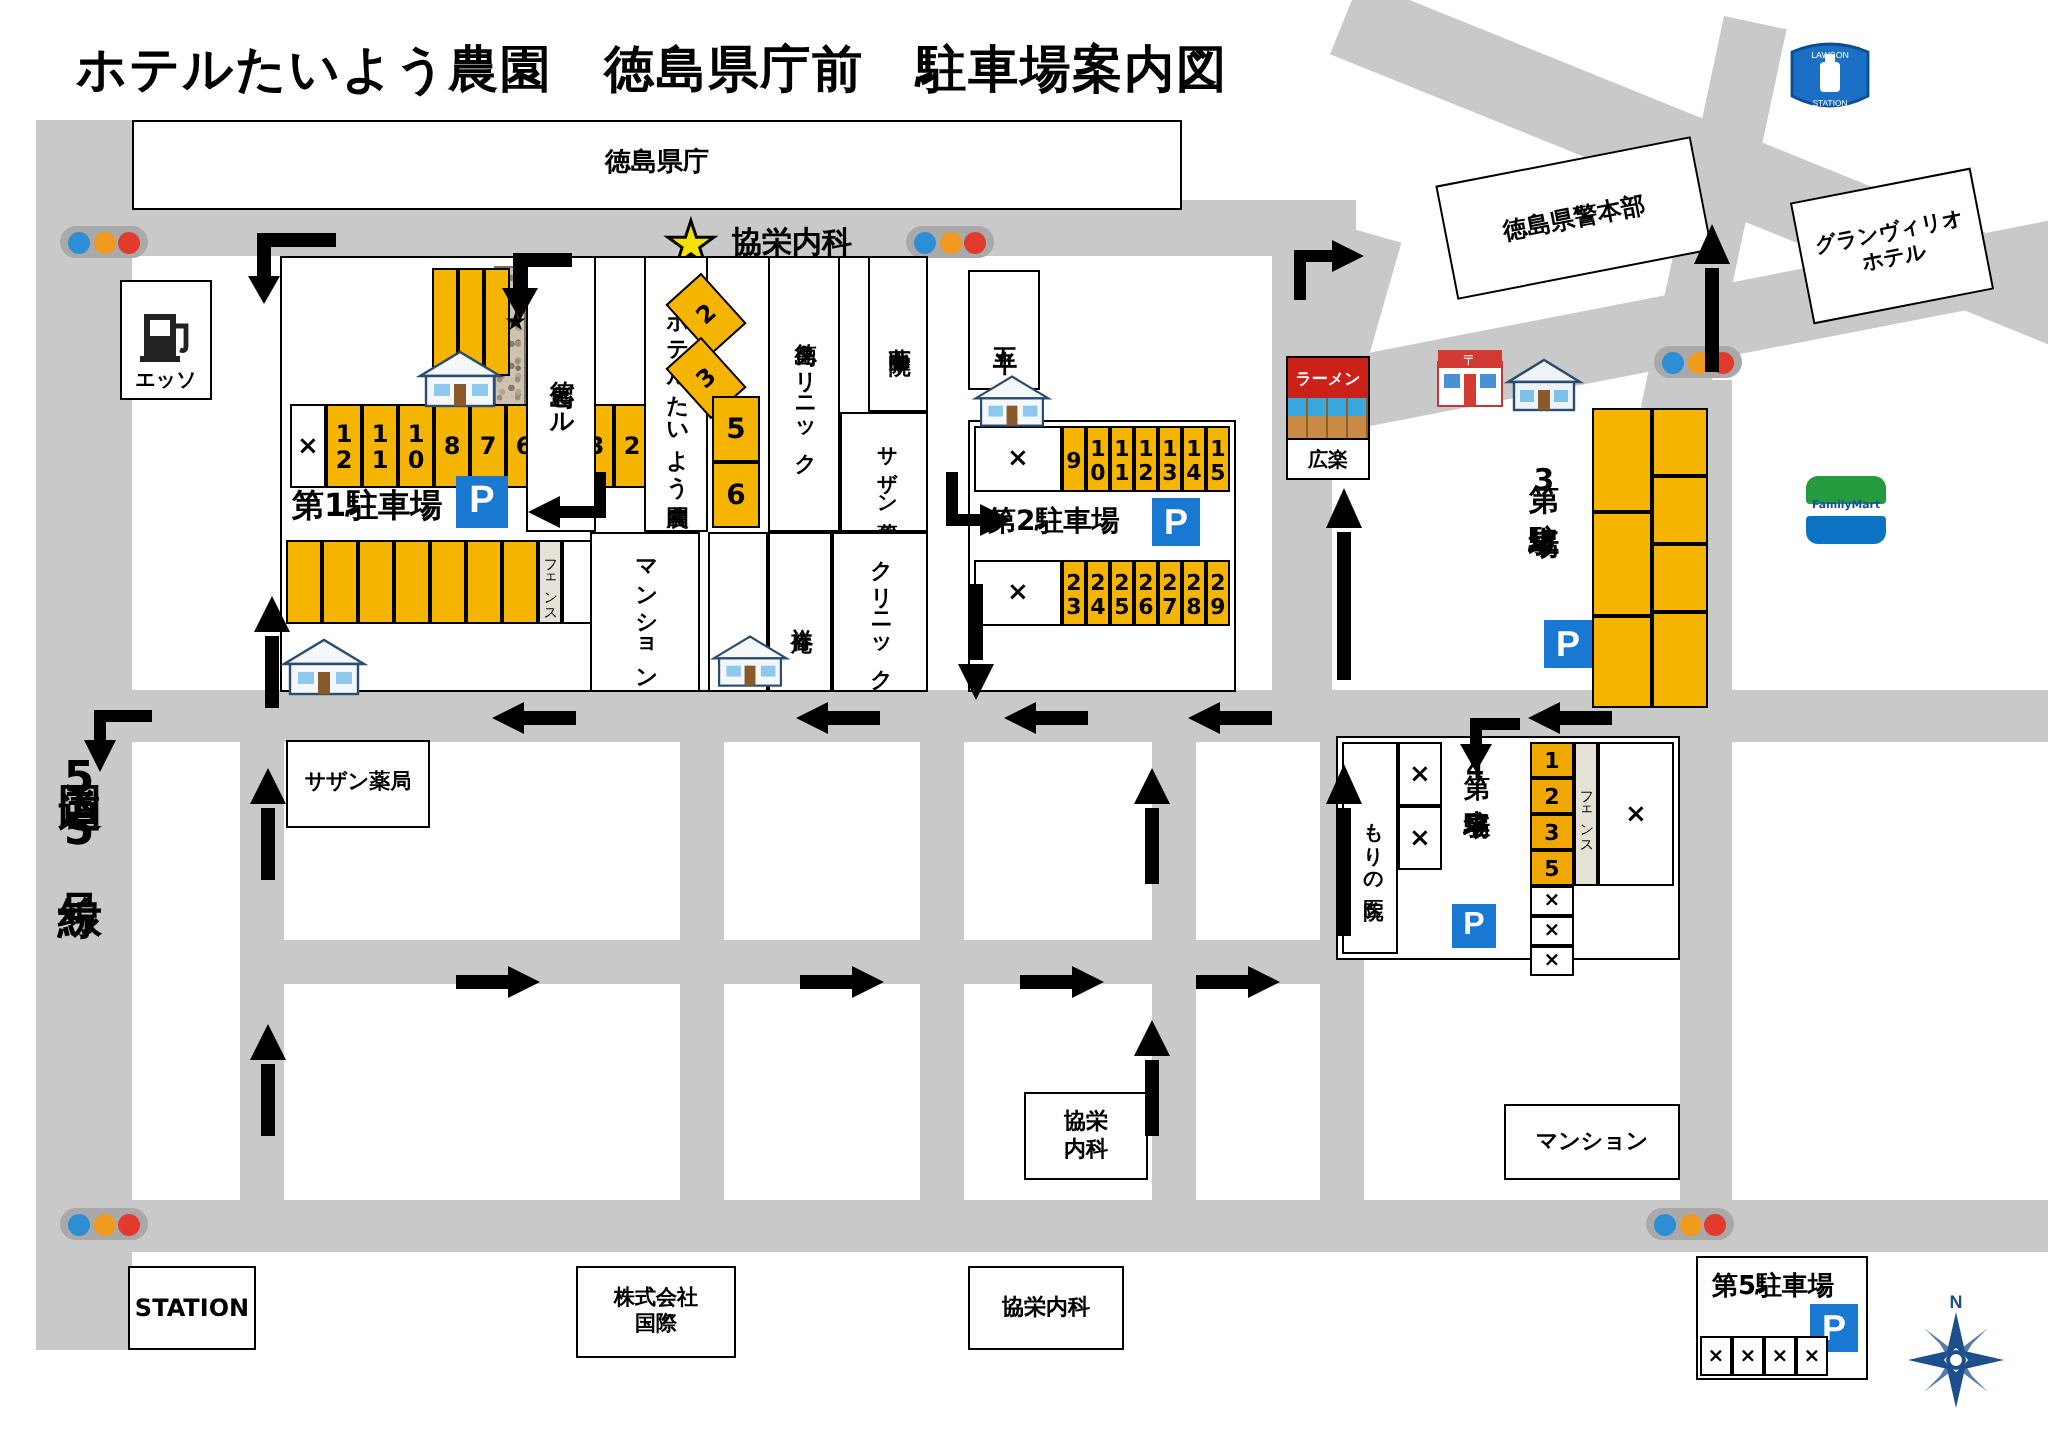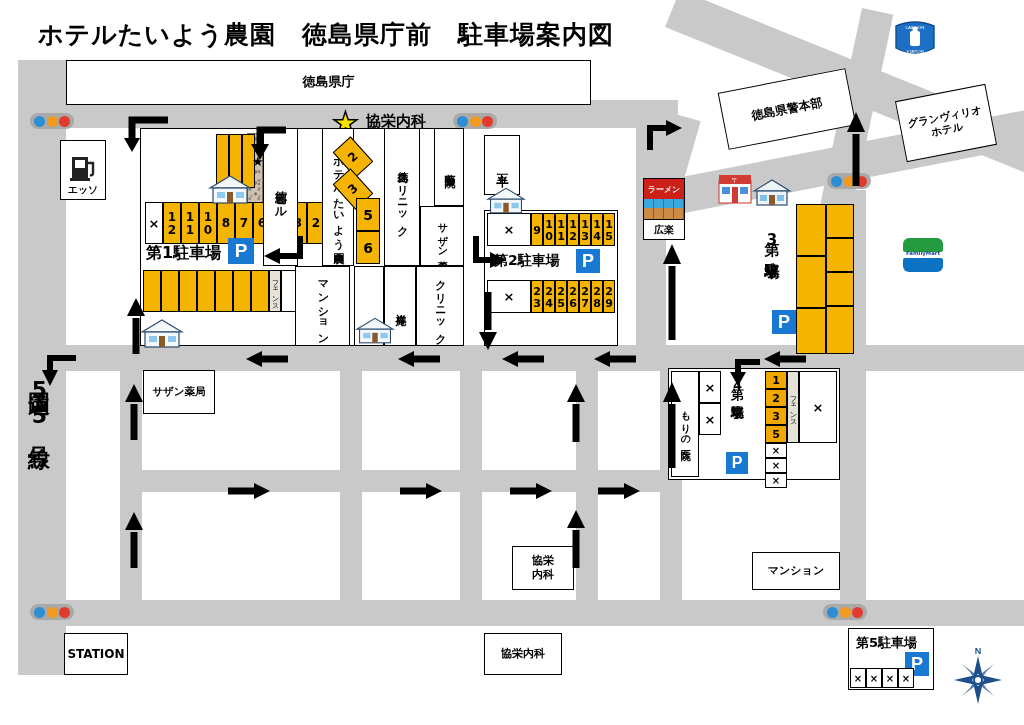--- a/index.html
+++ b/index.html
@@ -404,20 +404,24 @@
     <span style="display:block; width:2.6em;">協栄内科</span>
   </div>
 
   <div class="bx" style="left:752px; top:552px; width:88px; height:38px; font-size:11px;">
     <span>マンション</span>
   </div>
 
   <div class="bx" style="left:64px; top:633px; width:64px; height:42px; font-size:12px;">
     <span>STATION</span>
   </div>
+  <div class="bx" style="left:288px; top:633px; width:80px; height:46px; font-size:10.5px; white-space:pre-line;">
+    <span>株式会社
+国際</span>
+  </div>
   <div class="bx" style="left:484px; top:633px; width:78px; height:42px; font-size:11px;">
     <span>協栄内科</span>
   </div>
 
   <div class="bx noborder" style="left:848px; top:628px; width:86px; height:62px; background:#fff; border:1.6px solid #000;"></div>
   <div class="lbl" style="left:856px; top:634px; font-size:13px;">第5駐車場</div>
   <div class="psign" style="left:905px; top:652px; width:24px; height:24px; font-size:18px;">P</div>
   <div class="xcell" style="left:850px; top:668px; width:16px; height:20px; font-size:10px;">×</div>
   <div class="xcell" style="left:866px; top:668px; width:16px; height:20px; font-size:10px;">×</div>
   <div class="xcell" style="left:882px; top:668px; width:16px; height:20px; font-size:10px;">×</div>

